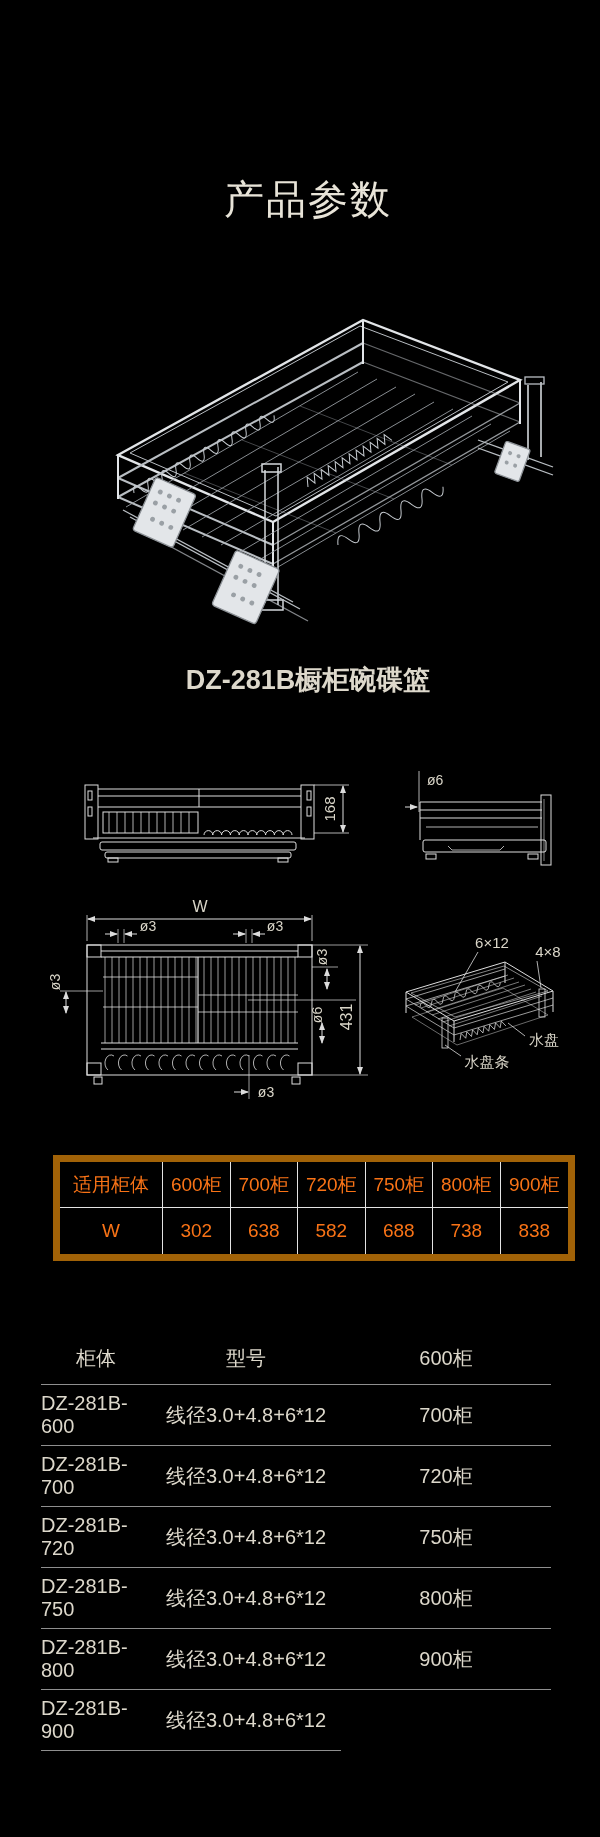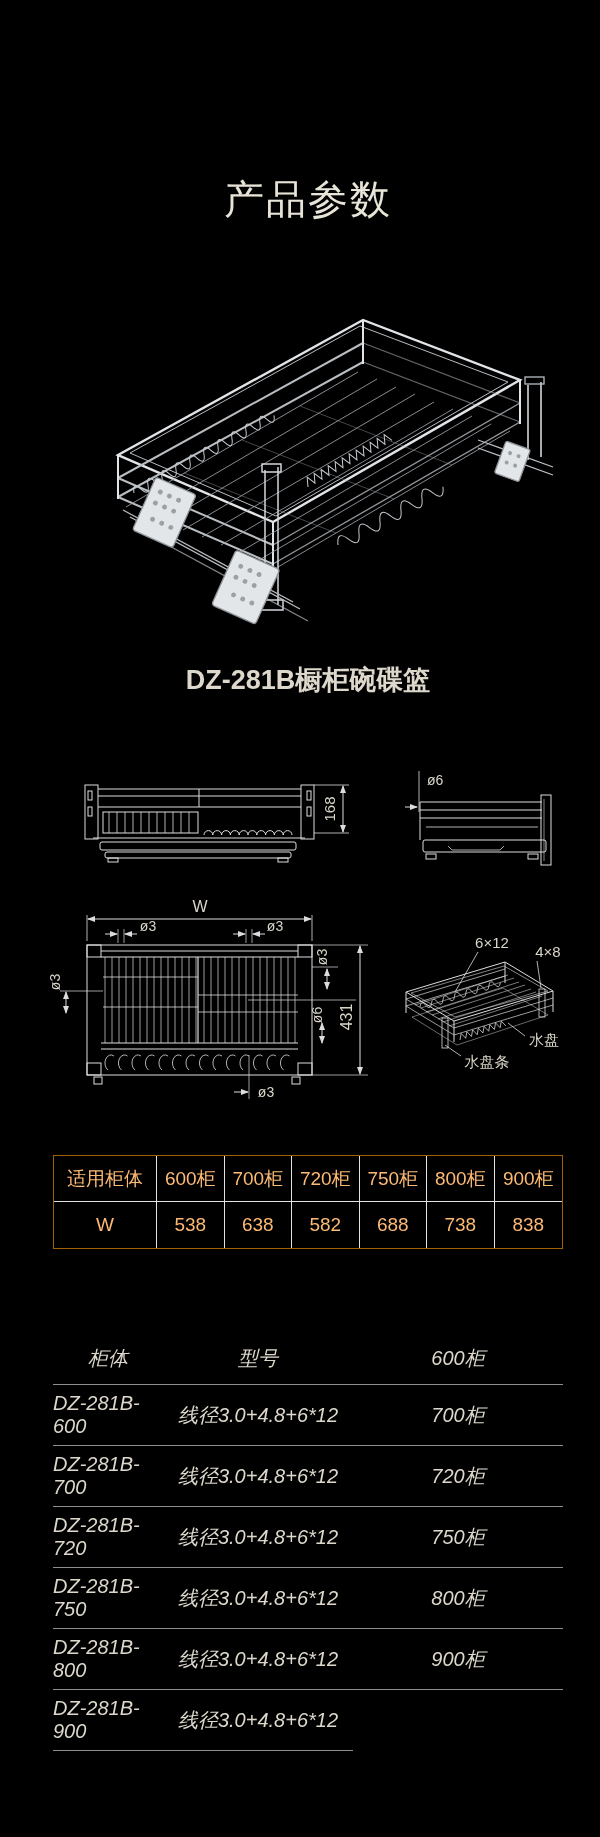--- a/index.html
+++ b/index.html
@@ -7,30 +7,30 @@
         font-family:"Liberation Sans","DejaVu Sans",sans-serif;color:#ddd8cb;margin-left:8px;}
   .abs{position:absolute;}
   #section-title{left:0;top:172px;width:600px;text-align:center;font-size:40px;
                  letter-spacing:2px;color:#e8e4d8;font-weight:400;}
   #product-caption{left:0;top:662px;width:600px;text-align:center;font-size:27px;
                    color:#ddd8cb;font-weight:700;}
   svg text{font-family:"Liberation Sans","DejaVu Sans",sans-serif;fill:#d9d5c8;}
   
   #size-table{left:45px;top:1155px;width:508px;display:grid;
               grid-template-columns:103px repeat(6,1fr);grid-auto-rows:46px;
-              border:1px solid #a16207;font-size:19px;color:#fdba74;}
+              border:7px solid #a16207;font-size:19px;color:#f97316;}
   #size-table .cell{display:flex;align-items:center;justify-content:center;
               border-right:1px solid #e3e3e3;border-bottom:1px solid #e3e3e3;}
   #size-table .cell:nth-child(7n){border-right:none;}
   #size-table .cell:nth-child(n+8){border-bottom:none;}
   
-  #model-table{left:45px;top:1333px;width:510px;display:grid;
+  #model-table{left:33px;top:1333px;width:510px;display:grid;
                grid-template-columns:110px 190px 210px;
                grid-template-rows:52px repeat(6,61px);
-               font-size:20px;color:#ddd8cb;font-style:italic;}
+               font-size:20px;color:#ddd8cb;}
   #model-table .cell{display:flex;align-items:center;justify-content:center;
                border-bottom:1px solid #8f8f8f;}
 </style>
 </head>
 <body>
 
 <div id="page">
 
   <div id="section-title" class="abs">产品参数</div>
 
@@ -340,21 +340,21 @@
 
   <div id="size-table" class="abs">
     <div class="cell">适用柜体</div>
     <div class="cell">600柜</div>
     <div class="cell">700柜</div>
     <div class="cell">720柜</div>
     <div class="cell">750柜</div>
     <div class="cell">800柜</div>
     <div class="cell">900柜</div>
     <div class="cell">W</div>
-    <div class="cell">538</div>
+    <div class="cell">302</div>
     <div class="cell">638</div>
     <div class="cell">582</div>
     <div class="cell">688</div>
     <div class="cell">738</div>
     <div class="cell">838</div>
   </div>
 
   <div id="model-table" class="abs">
     <div class="cell">柜体</div>
     <div class="cell">型号</div>

